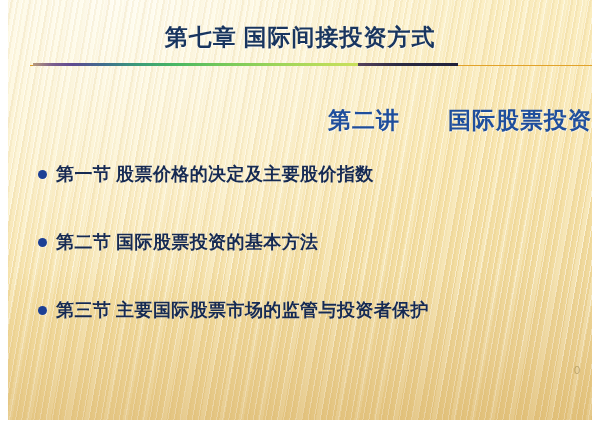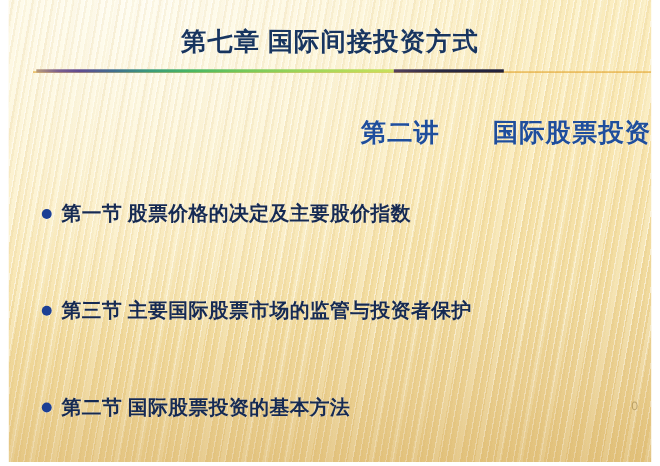--- a/index.html
+++ b/index.html
@@ -178,21 +178,20 @@
     position: absolute;
     left: 26px;
     top: 160px;
     width: 548px;
   }
   .bullet-row {
     position: relative;
     height: 68px;
     padding-left: 22px;
     box-sizing: border-box;
-    margin-top: 20px;
   }
   .bullet-row .dot {
     position: absolute;
     left: 4px;
     top: 10px;
     width: 9px; height: 9px;
     border-radius: 50%;
     background: #1c3f94;
     box-shadow: 0.5px 0.5px 0 rgba(255,255,255,0.5);
   }
@@ -242,26 +241,26 @@
 
       <div class="bullets">
 
         <div class="bullet-row">
           <span class="dot"></span>
           <span class="txt">第一节 股票价格的决定及主要股价指数</span>
         </div>
 
         <div class="bullet-row">
           <span class="dot"></span>
-          <span class="txt">第三节 主要国际股票市场的监管与投资者保护</span>
+          <span class="txt">第二节 国际股票投资的基本方法</span>
         </div>
 
         <div class="bullet-row">
           <span class="dot"></span>
-          <span class="txt">第二节 国际股票投资的基本方法</span>
+          <span class="txt">第三节 主要国际股票市场的监管与投资者保护</span>
         </div>
 
       </div>
 
       <div class="page-number">0</div>
 
     </div>
   </div>
 </div>
 

